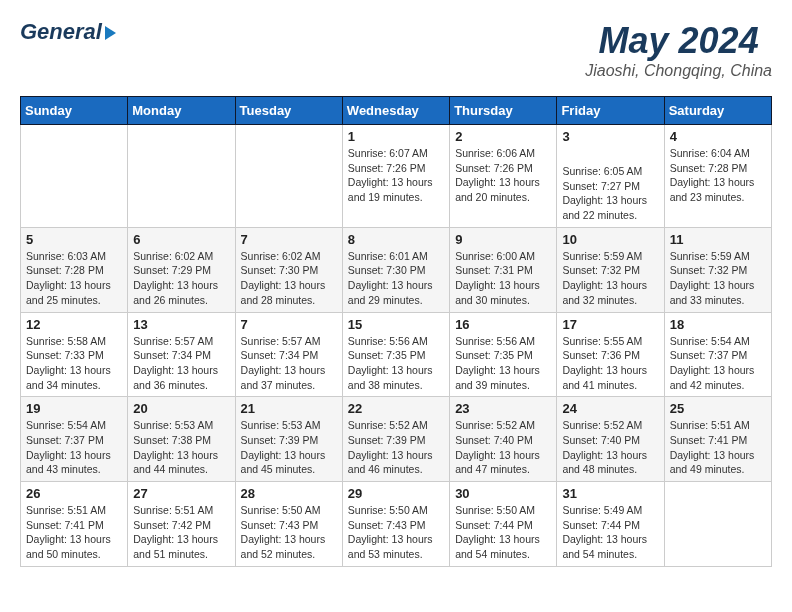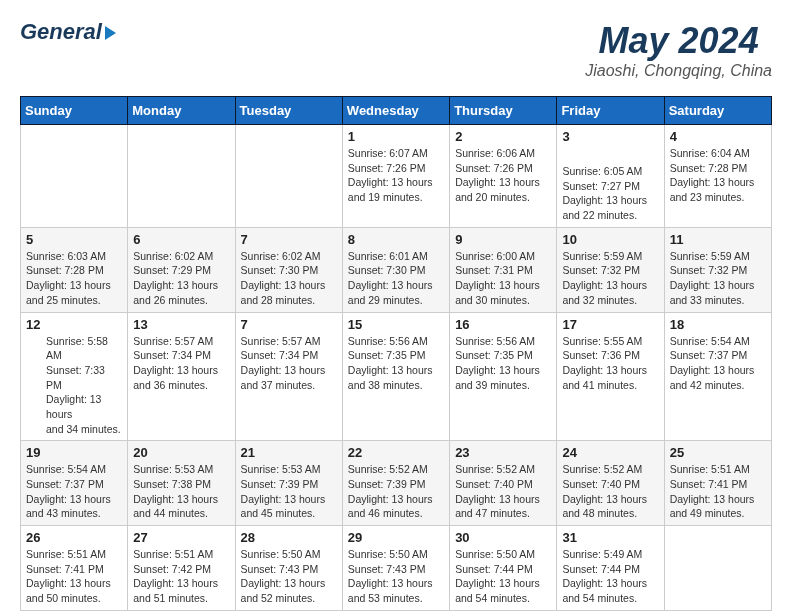--- a/index.html
+++ b/index.html
@@ -188,21 +188,21 @@
           <span class="day-num">11</span>
           <div class="day-detail" style="white-space: pre-line;">Sunrise: 5:59 AM
 Sunset: 7:32 PM
 Daylight: 13 hours
 and 33 minutes.</div>
         </td>
       </tr>
       <tr>
         <td>
           <span class="day-num">12</span>
-          <div class="day-detail" style="white-space: pre-line; margin-left: 20px;">Sunrise: 5:58 AM
+          <div class="day-detail" style="white-space: pre-line;">Sunrise: 5:58 AM
 Sunset: 7:33 PM
 Daylight: 13 hours
 and 34 minutes.</div>
         </td>
         <td>
           <span class="day-num">13</span>
           <div class="day-detail" style="white-space: pre-line;">Sunrise: 5:57 AM
 Sunset: 7:34 PM
 Daylight: 13 hours
 and 36 minutes.</div>

